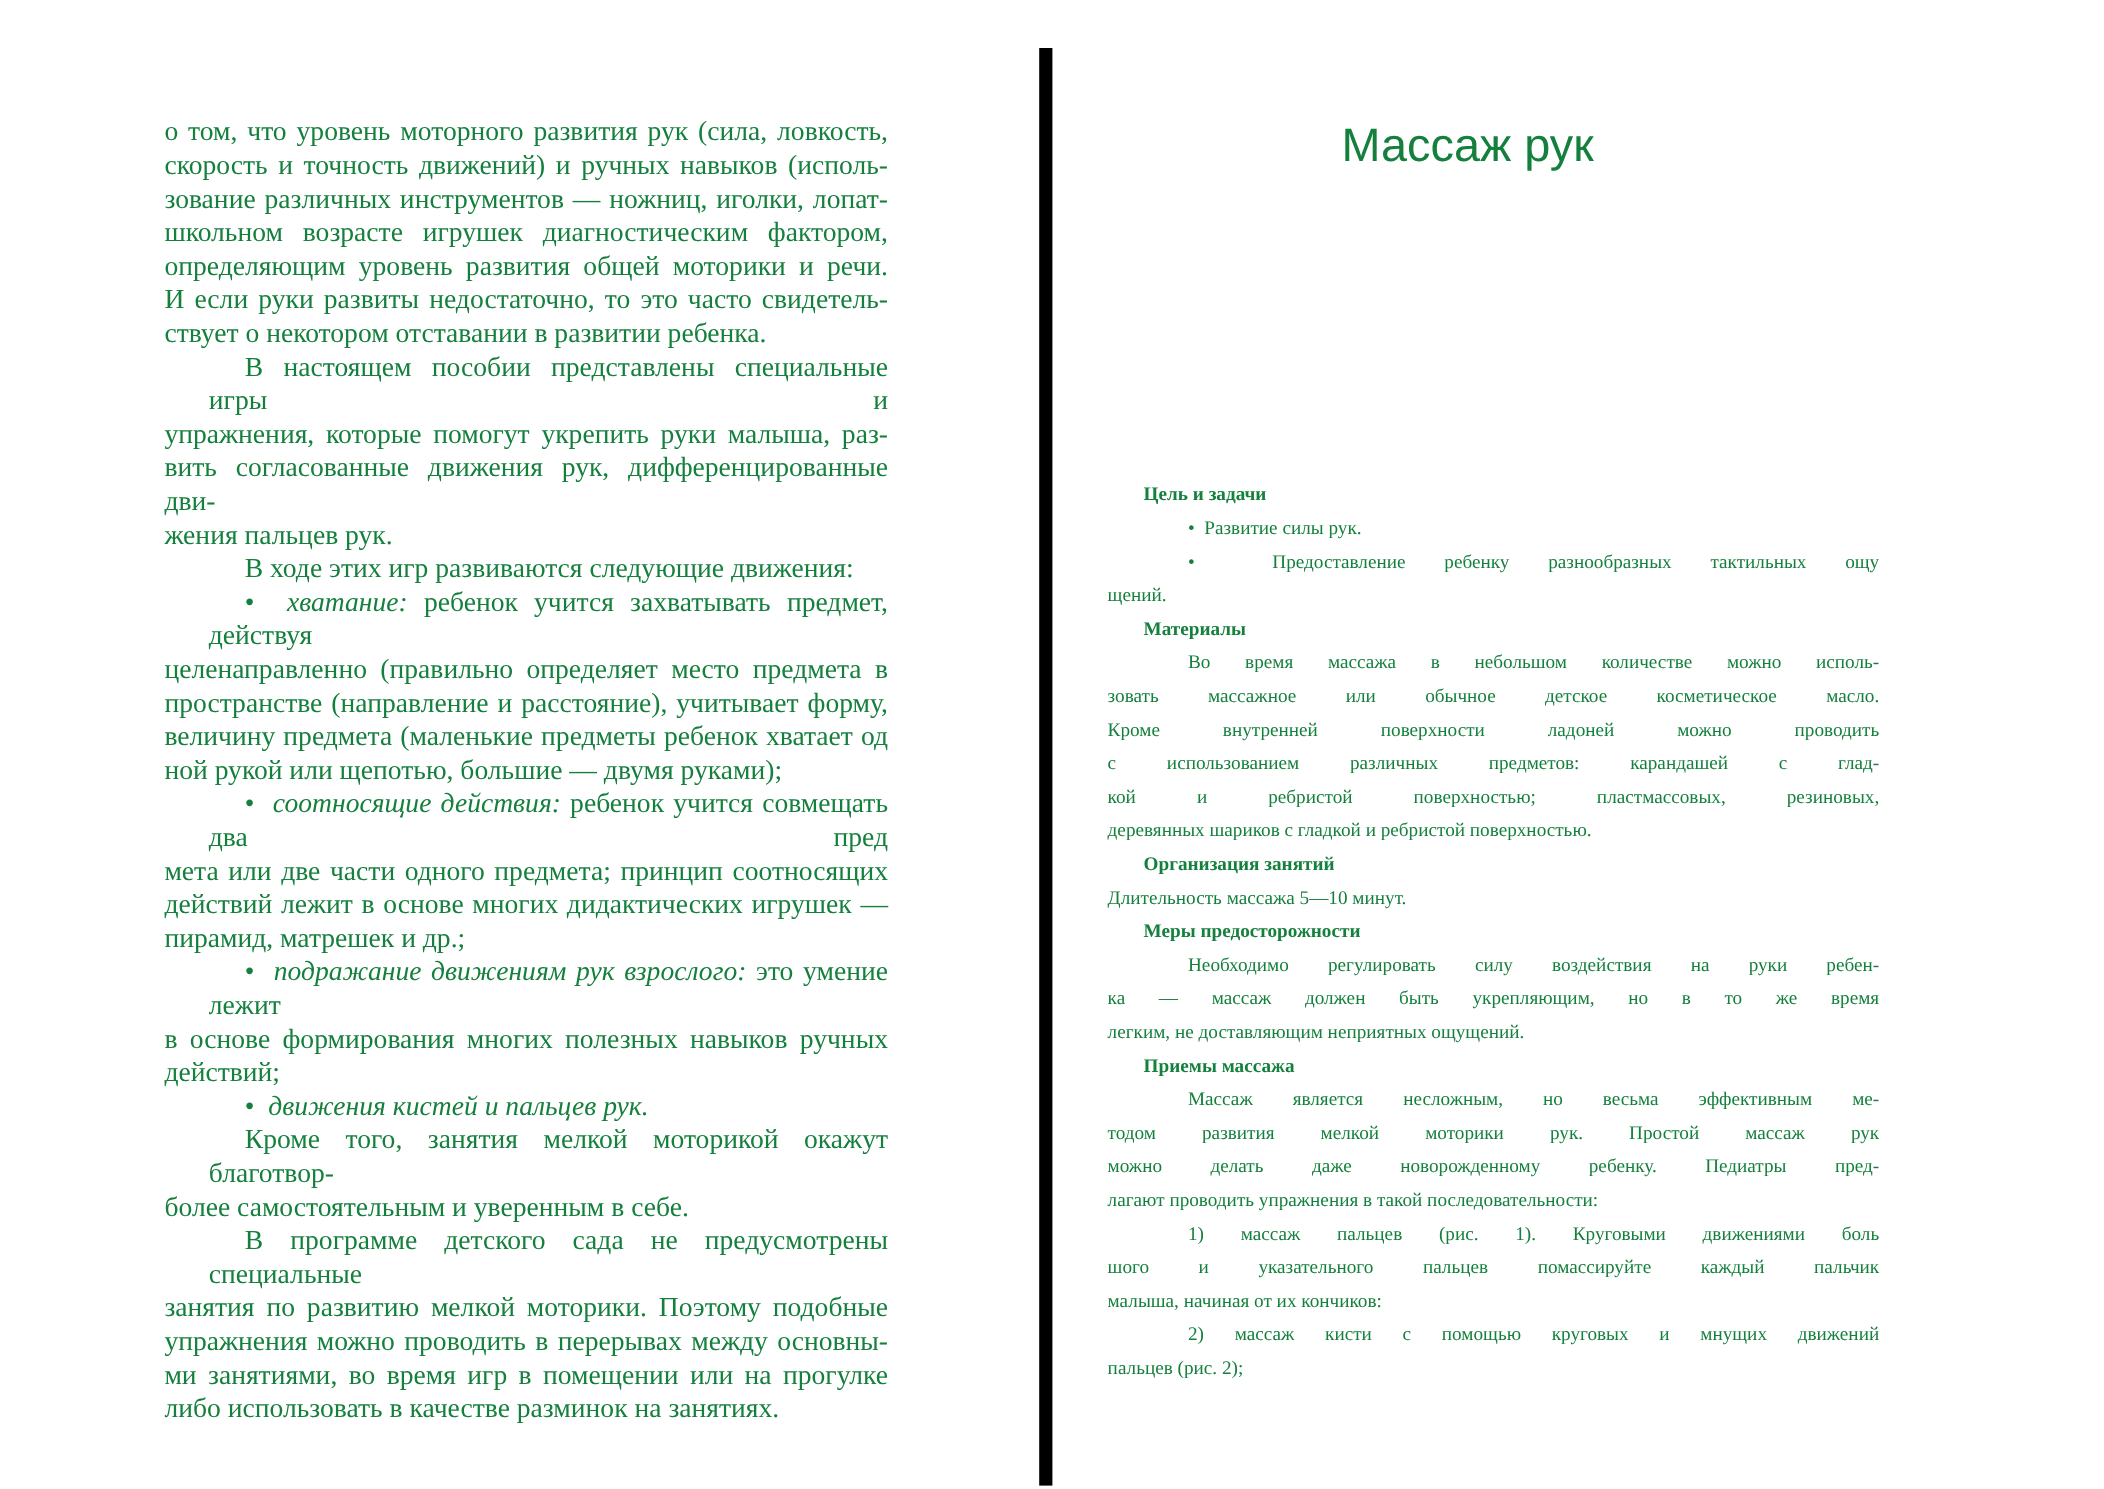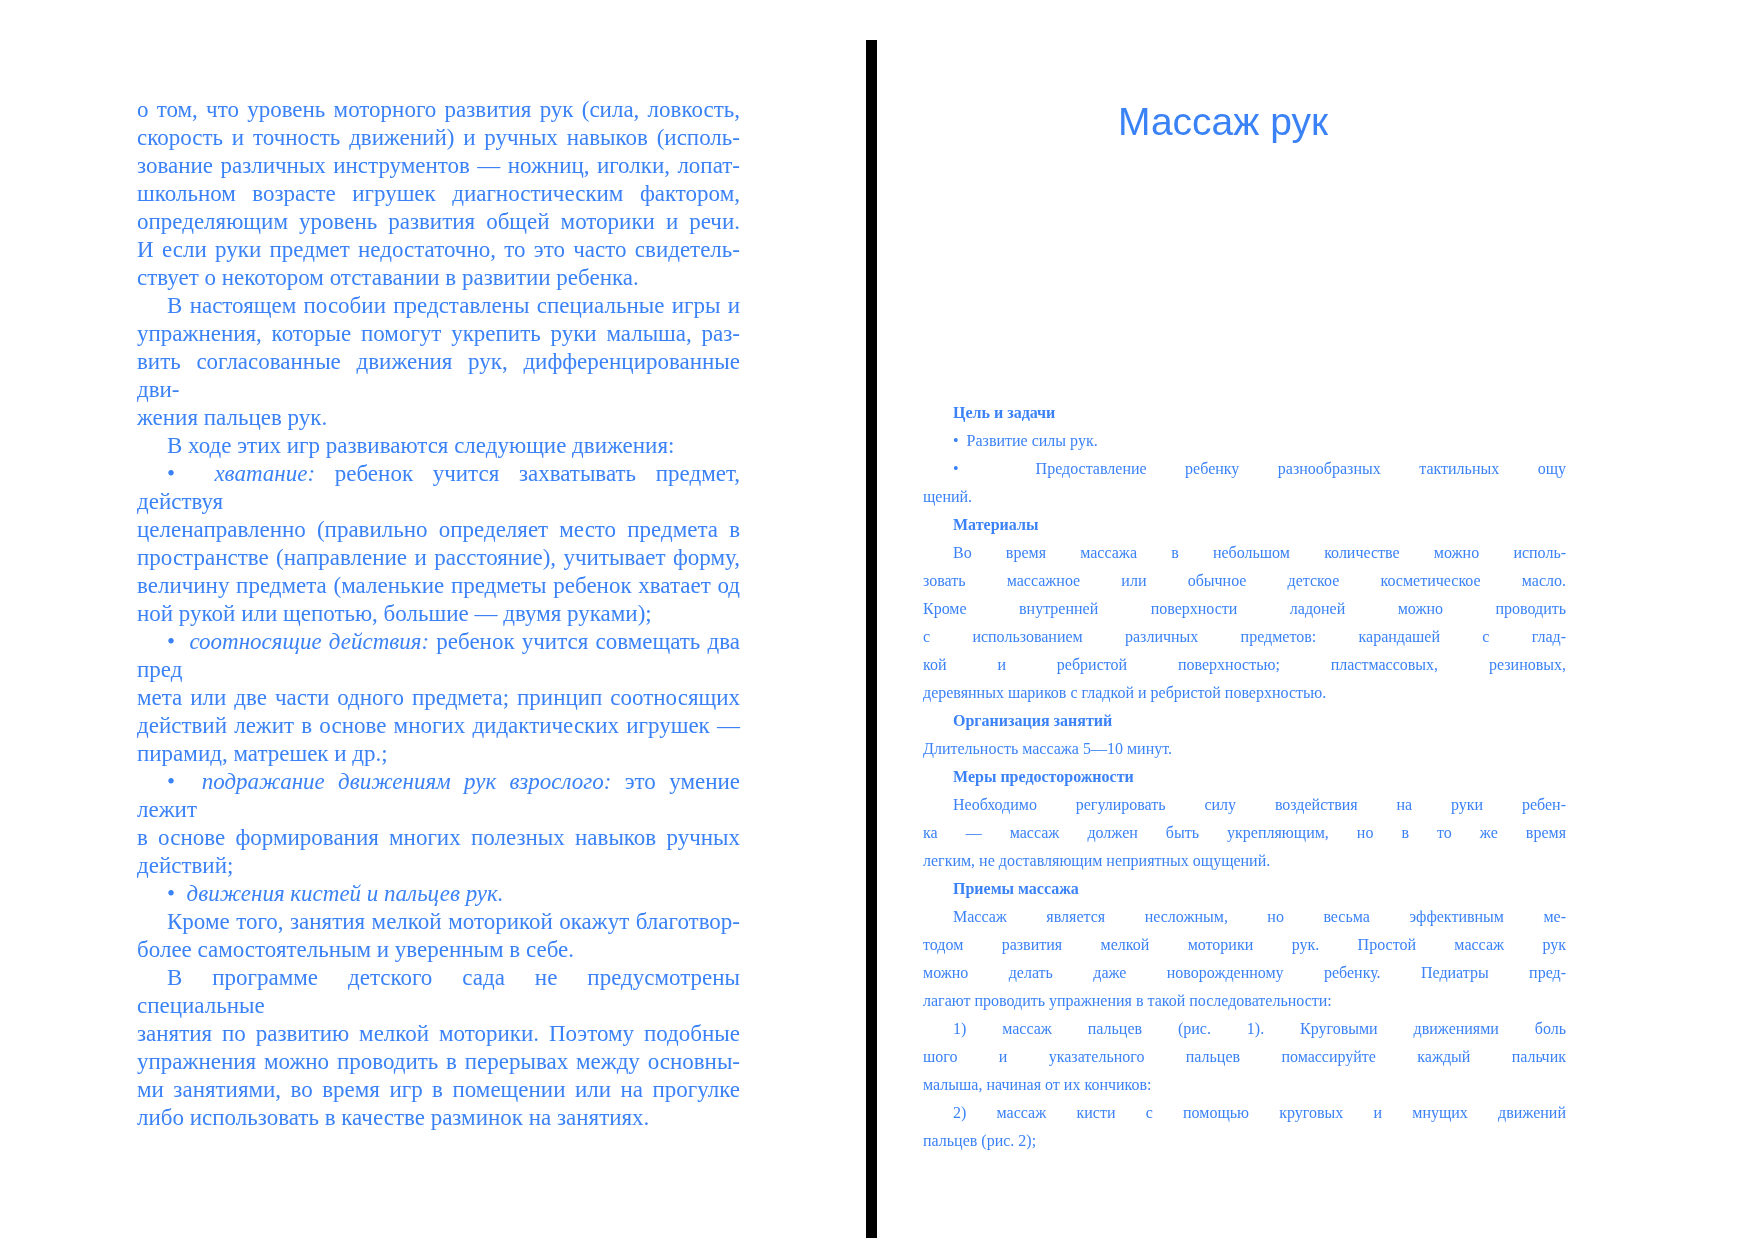--- a/index.html
+++ b/index.html
@@ -5,21 +5,21 @@
   html, body {
     margin: 0;
     padding: 0;
     background: #ffffff;
   }
   #spread {
     position: relative;
     width: 1753px;
     height: 1241px;
     background: #ffffff;
-    color: #3b82f6;
+    color: #15803d;
     font-family: "Liberation Serif", serif;
     overflow: hidden;
   }
   #left-text {
     position: absolute;
     left: 137px;
     top: 96px;
     width: 603px;
     font-size: 23px;
     line-height: 28px;
@@ -53,38 +53,39 @@
   .line {
     text-align: justify;
     text-align-last: justify;
     white-space: normal;
   }
   .line.last {
     text-align-last: left;
   }
   .indent {
     text-indent: 30px;
+    margin-left: 37px;
   }
   .heading {
     font-weight: bold;
     text-indent: 30px;
   }
   i { font-style: italic; }
 </style>
 </head>
 <body>
 
 <div id="spread">
   <div id="left-text">
       <div class="line">о том, что уровень моторного развития рук (сила, ловкость,</div>
       <div class="line">скорость и точность движений) и ручных навыков (исполь-</div>
       <div class="line">зование различных инструментов — ножниц, иголки, лопат-</div>
       <div class="line">школьном возрасте игрушек диагностическим фактором,</div>
       <div class="line">определяющим уровень развития общей моторики и речи.</div>
-      <div class="line">И если руки предмет недостаточно, то это часто свидетель-</div>
+      <div class="line">И если руки развиты недостаточно, то это часто свидетель-</div>
       <div class="line last">ствует о некотором отставании в развитии ребенка.</div>
       <div class="line indent">В настоящем пособии представлены специальные игры и</div>
       <div class="line">упражнения, которые помогут укрепить руки малыша, раз-</div>
       <div class="line">вить согласованные движения рук, дифференцированные дви-</div>
       <div class="line last">жения пальцев рук.</div>
       <div class="line last indent">В ходе этих игр развиваются следующие движения:</div>
       <div class="line indent"><span>•&nbsp; </span><i>хватание: </i>ребенок учится захватывать предмет, действуя</div>
       <div class="line">целенаправленно (правильно определяет место предмета в</div>
       <div class="line">пространстве (направление и расстояние), учитывает форму,</div>
       <div class="line">величину предмета (маленькие предметы ребенок хватает од</div>

